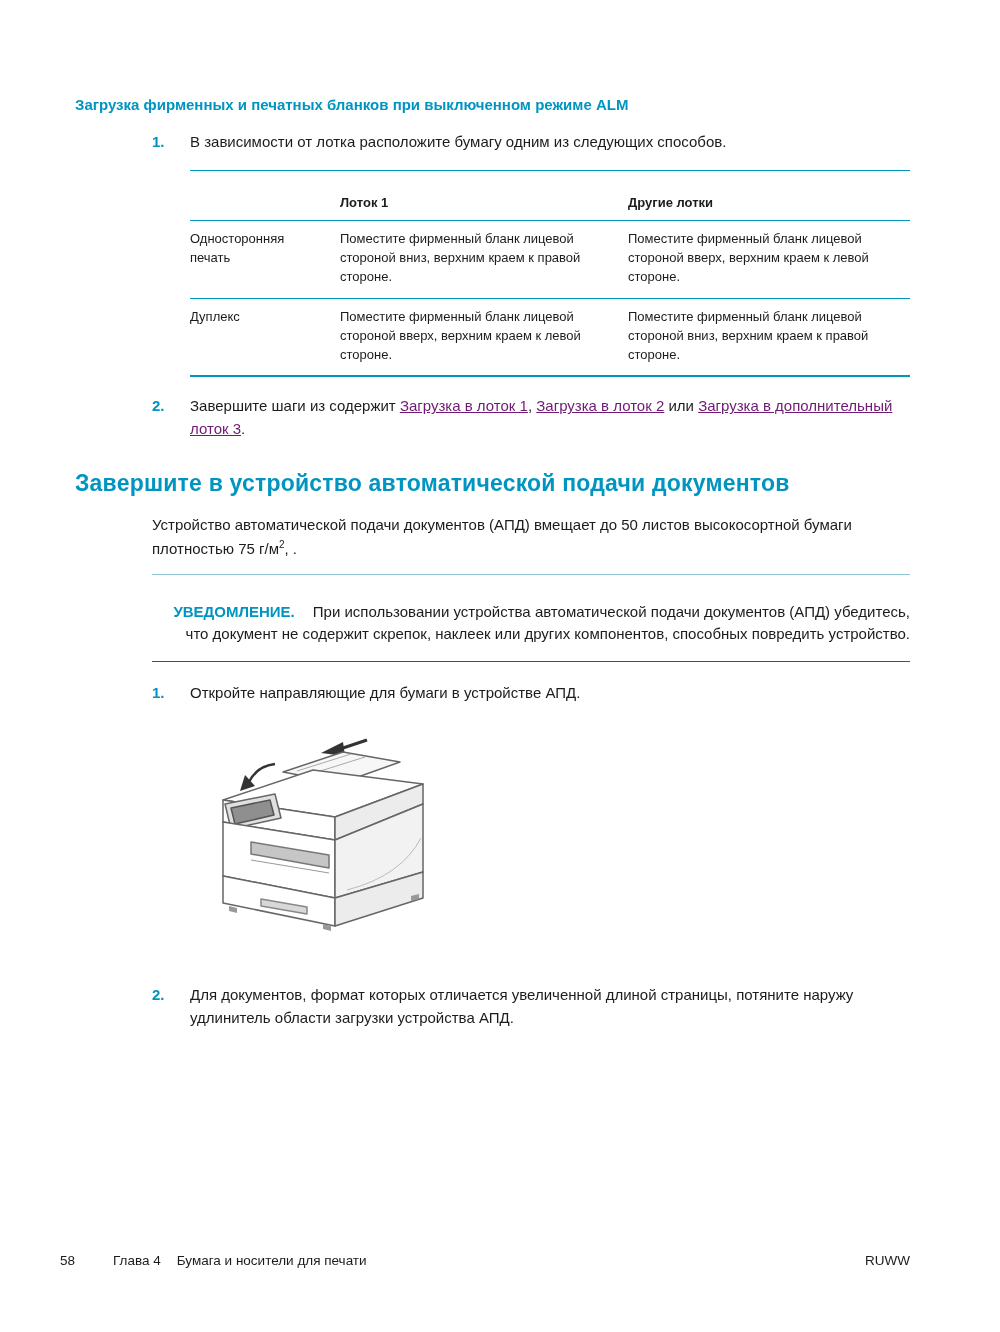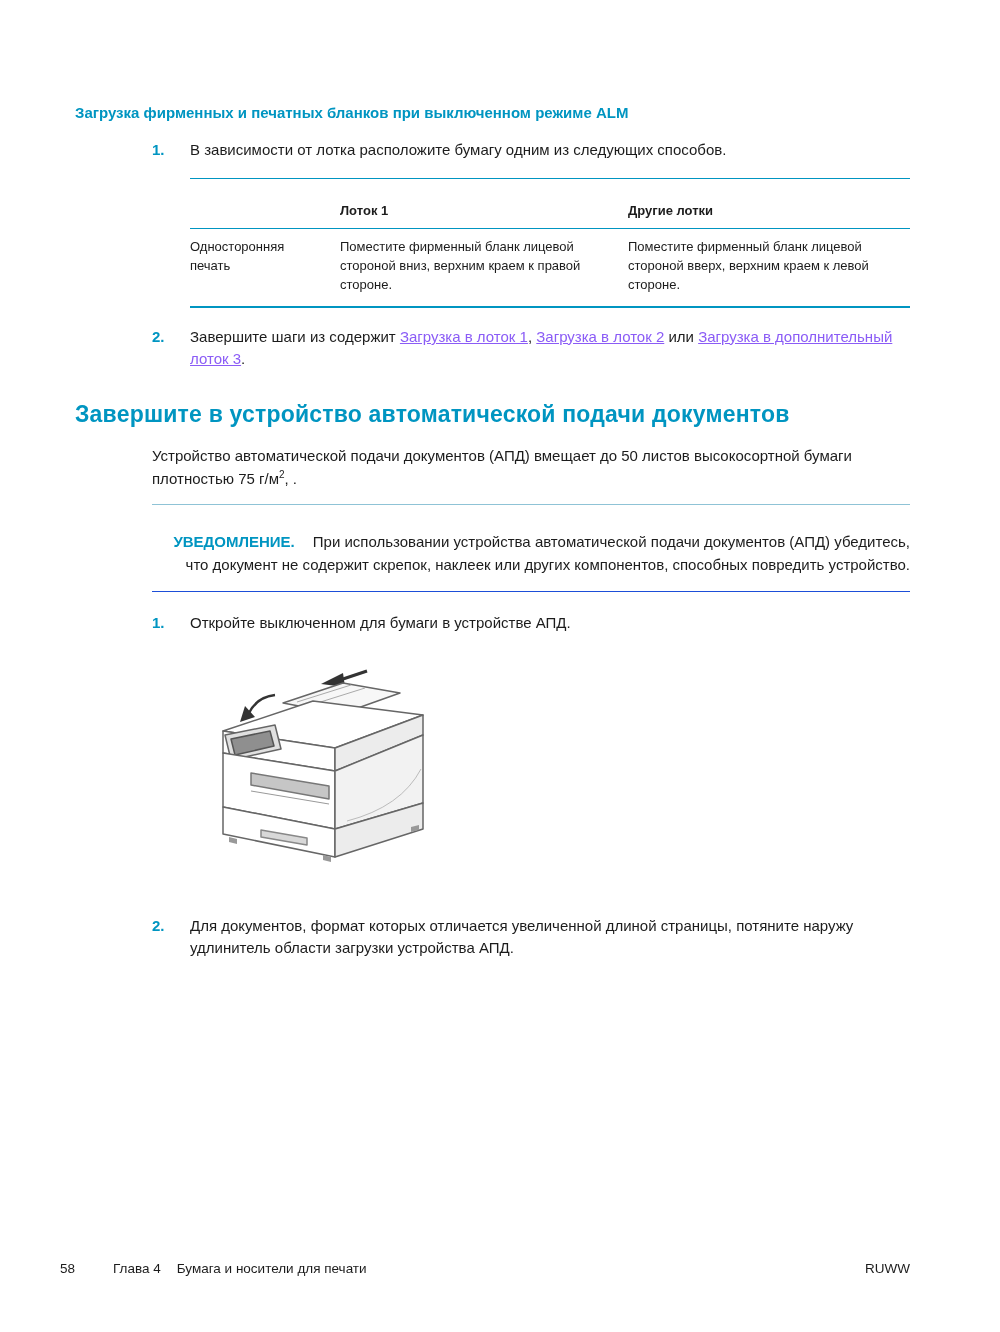--- a/index.html
+++ b/index.html
@@ -1,20 +1,20 @@
 <!DOCTYPE html>
 <html><head>
 <meta charset="utf-8">
 <style>
   * { margin:0; padding:0; box-sizing:border-box; }
   html,body { background:#ffffff; }
   .page {
     position:relative;
     width:1000px; height:1324px;
-    margin:8px auto;
+    margin:0 auto;
     background:#ffffff;
     font-family:"Liberation Sans", sans-serif;
     color:#1c1c1c;
     padding:96px 90px 0 75px;
     overflow:hidden;
   }
   .h-sub {
     font-size:15px; font-weight:bold; color:#0095c1;
     margin-bottom:18px;
   }
@@ -27,21 +27,21 @@
     display:flex;
     margin-left:77px;
     font-size:15px; line-height:1.5;
     margin-bottom:12px;
   }
   .step-num {
     width:38px; flex-shrink:0;
     font-weight:bold; color:#0095c1;
   }
   .step-body { flex:1; }
-  a.link { color:#8b5cf6; text-decoration:underline; cursor:pointer;text-align:center; }
+  a.link { color:#701a75; text-decoration:underline; cursor:pointer;text-align:center; }
 
   table.lt {
     margin:16px 0 18px 115px;
     width:720px;
     border-collapse:collapse;
     font-size:13px; line-height:1.45;
     border-top:1px solid #0095c1;
     border-bottom:2px solid #0095c1;
   }
   table.lt th {
@@ -120,41 +120,46 @@
         <th class="col-a">Лоток 1</th>
         <th class="col-b">Другие лотки</th>
       </tr>
     </thead>
     <tbody>
       <tr>
         <td class="col-label">Односторонняя печать</td>
         <td class="col-a">Поместите фирменный бланк лицевой стороной вниз, верхним краем к правой стороне.</td>
         <td class="col-b">Поместите фирменный бланк лицевой стороной вверх, верхним краем к левой стороне.</td>
       </tr>
+      <tr>
+        <td class="col-label">Дуплекс</td>
+        <td class="col-a">Поместите фирменный бланк лицевой стороной вверх, верхним краем к левой стороне.</td>
+        <td class="col-b">Поместите фирменный бланк лицевой стороной вниз, верхним краем к правой стороне.</td>
+      </tr>
     </tbody>
   </table>
 
   <div class="step">
     <span class="step-num">2.</span>
     <div class="step-body">
       <span>Завершите шаги из содержит </span><a class="link">Загрузка в лоток 1</a><span>, </span><a class="link">Загрузка в лоток 2</a><span> или </span><a class="link">Загрузка в дополнительный лоток 3</a><span>.</span>
     </div>
   </div>
 
   <div class="h-main">Завершите в устройство автоматической подачи документов</div>
 
   <p class="intro"><span>Устройство автоматической подачи документов (АПД) вмещает до 50 листов высокосортной бумаги плотностью 75 г/м</span><sup>2</sup><span>, .</span></p>
 
   <div class="notice">
     <span class="notice-label">УВЕДОМЛЕНИЕ.</span><span>При использовании устройства автоматической подачи документов (АПД) убедитесь, что документ не содержит скрепок, наклеек или других компонентов, способных повредить устройство.</span>
   </div>
 
   <div class="step">
     <span class="step-num">1.</span>
-    <div class="step-body">Откройте выключенном для бумаги в устройстве АПД.</div>
+    <div class="step-body">Откройте направляющие для бумаги в устройстве АПД.</div>
   </div>
 
   <div class="figure">
     <svg width="250" height="235" viewBox="0 0 250 235" fill="none" stroke="#666" stroke-width="1.5" stroke-linejoin="round">
 
       <path d="M172 20 L142 30" stroke="#333" stroke-width="3"></path>
       <path d="M148 22 L126 33 L150 36 Z" fill="#333" stroke="none"></path>
 
       <path d="M88 52 L148 32 L205 42 L146 63 Z" fill="#f7f7f7"></path>
       <path d="M102 51 L156 34" stroke="#aaa" stroke-width="1"></path>

